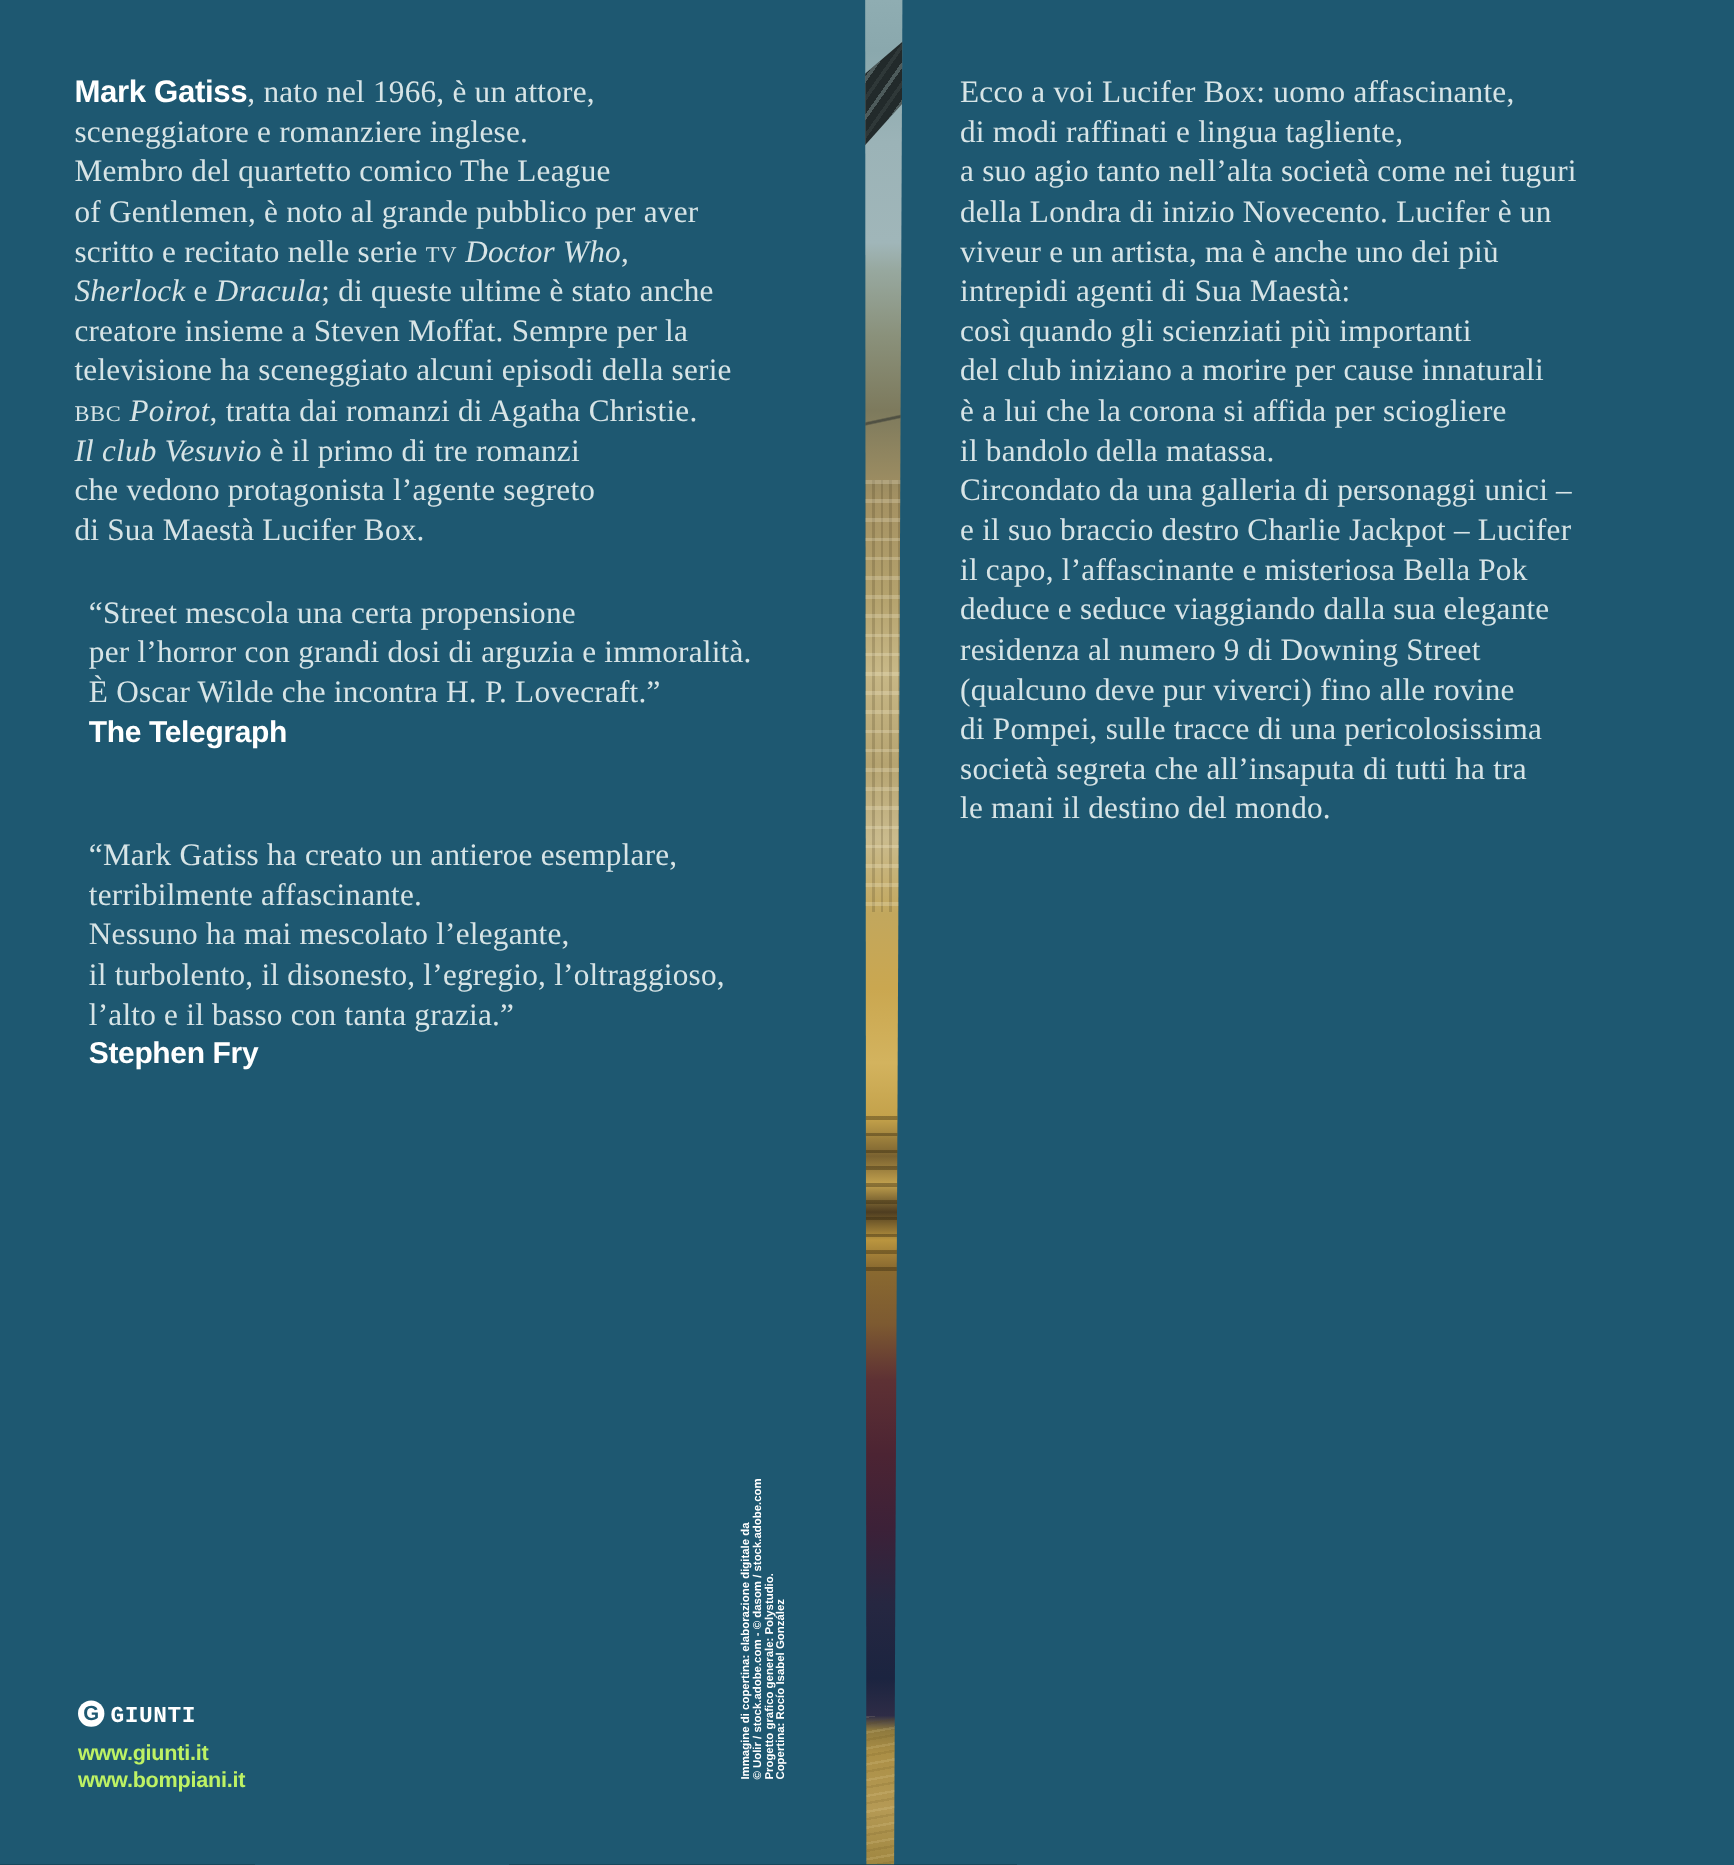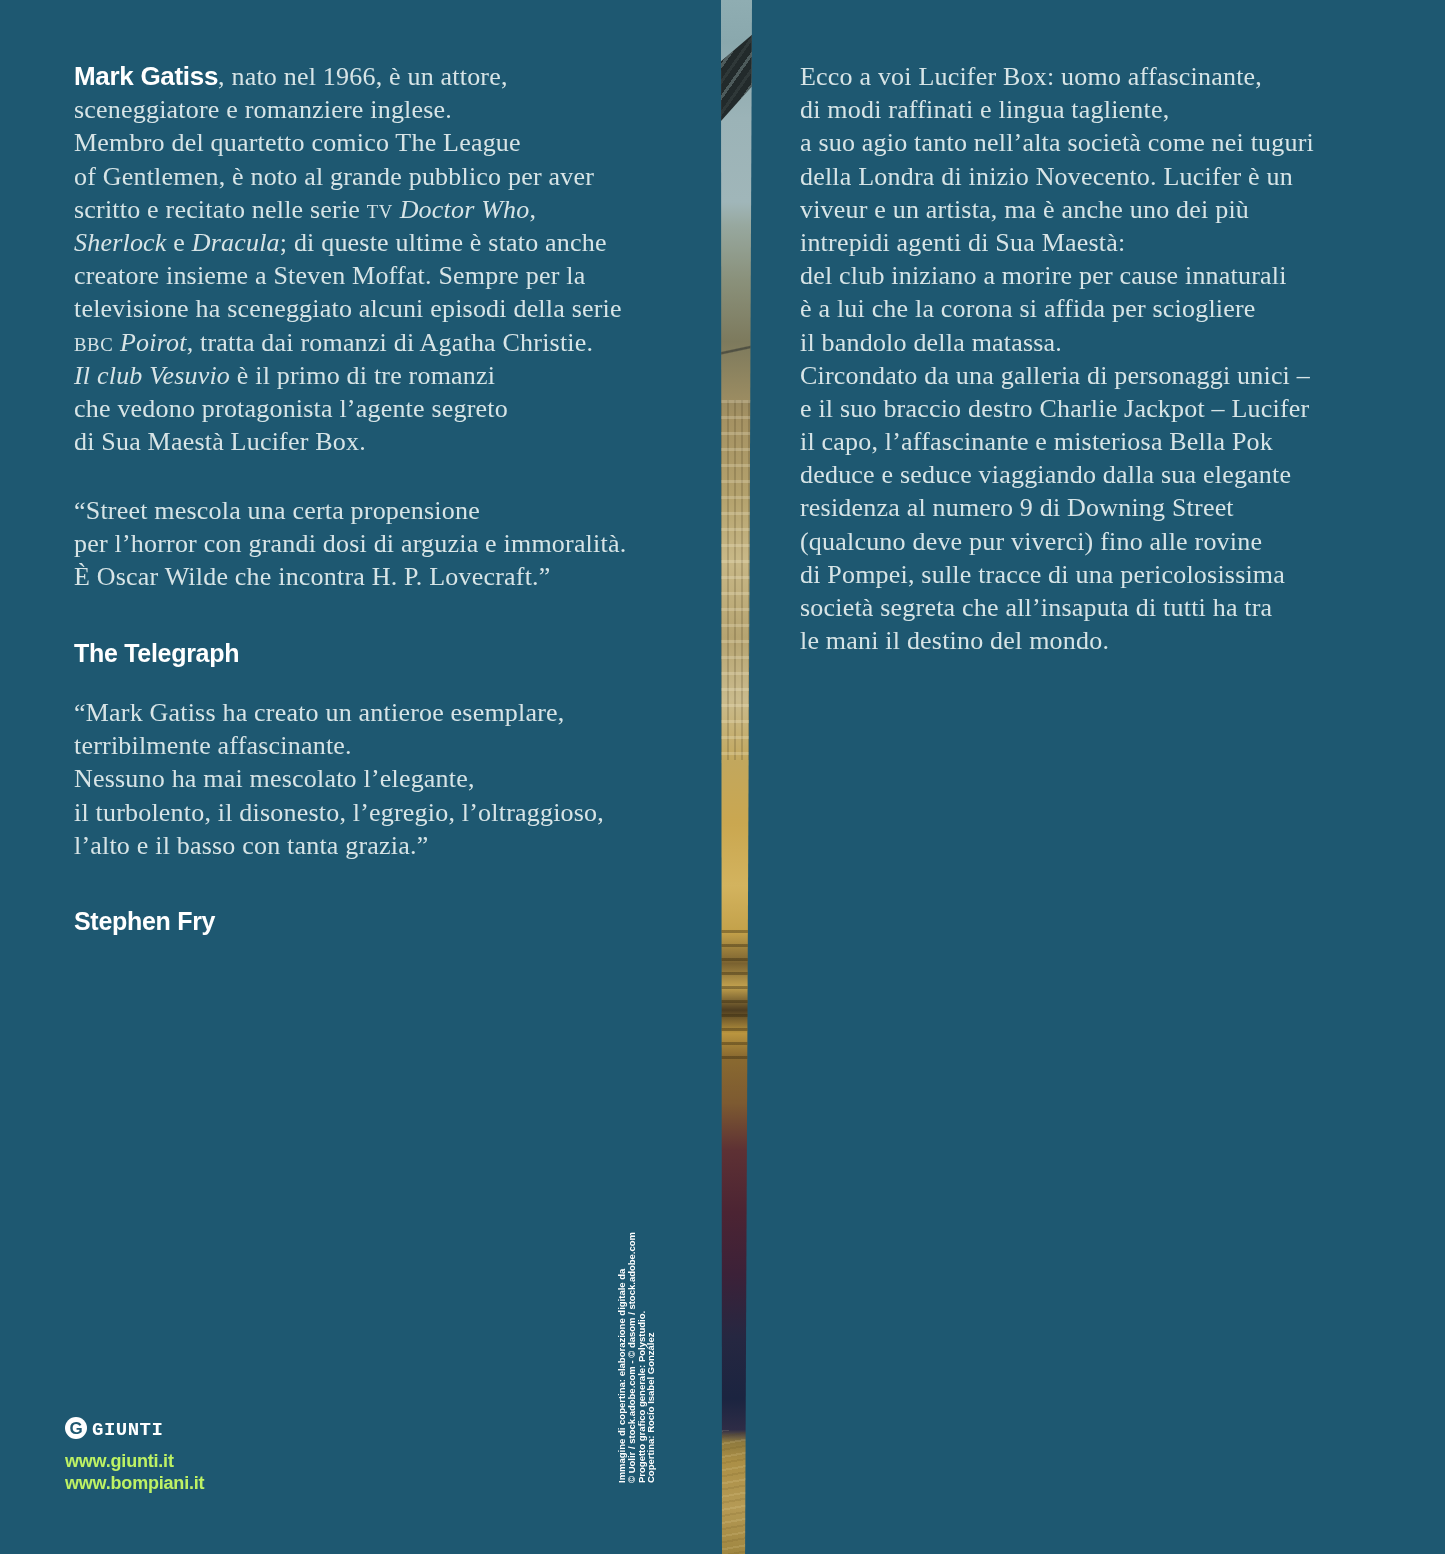--- a/index.html
+++ b/index.html
@@ -23,21 +23,21 @@
   .seg-p{}
   .seg-i{font-style:italic;}
   .seg-sc{font-size:0.72em;letter-spacing:0.6px;}
   .seg-b{
     font-family:"Liberation Sans", sans-serif;
     font-weight:700;color:#ffffff;letter-spacing:-0.3px;
   }
   .attribution{
     font-family:"Liberation Sans", sans-serif;
     font-weight:700;color:#ffffff;
-    font-size:25px;line-height:33.2px;letter-spacing:-0.3px;margin-top:43px;
+    font-size:25px;line-height:33.2px;letter-spacing:-0.3px;
   }
   
   .logo-row{position:absolute;left:65px;top:1417px;height:24px;}
   .logo-mark{
     position:absolute;left:0;top:0;width:22px;height:22px;border-radius:50%;
     background:#ffffff;display:flex;align-items:center;justify-content:center;
   }
   .logo-mark span{
     font-family:"Liberation Sans", sans-serif;font-weight:700;
     font-size:17px;color:#1e5871;line-height:1;transform:translateY(-0.5px);
@@ -112,21 +112,21 @@
       rgba(90,70,20,.25) 6px 8px, transparent 8px 13px);
   }
 </style>
 </head>
 <body>
 
 <div class="jacket">
 
   <section>
 
-    <div class="textblock" style="left:74px;top:60px;">
+    <div class="textblock" style="left:62px;top:60px;">
         <div class="line"><span class="seg-b">Mark Gatiss</span><span class="seg-p">, nato nel 1966, è un attore,</span></div>
         <div class="line"><span class="seg-p">sceneggiatore e romanziere inglese.</span></div>
         <div class="line"><span class="seg-p">Membro del quartetto comico The League</span></div>
         <div class="line"><span class="seg-p">of Gentlemen, è noto al grande pubblico per aver</span></div>
         <div class="line"><span class="seg-p">scritto e recitato nelle serie </span><span class="seg-sc">TV</span><span class="seg-p"> </span><span class="seg-i">Doctor Who</span><span class="seg-p">,</span></div>
         <div class="line"><span class="seg-i">Sherlock</span><span class="seg-p"> e </span><span class="seg-i">Dracula</span><span class="seg-p">; di queste ultime è stato anche</span></div>
         <div class="line"><span class="seg-p">creatore insieme a Steven Moffat. Sempre per la</span></div>
         <div class="line"><span class="seg-p">televisione ha sceneggiato alcuni episodi della serie</span></div>
         <div class="line"><span class="seg-sc">BBC</span><span class="seg-p"> </span><span class="seg-i">Poirot</span><span class="seg-p">, tratta dai romanzi di Agatha Christie.</span></div>
         <div class="line"><span class="seg-i">Il club Vesuvio</span><span class="seg-p"> è il primo di tre romanzi</span></div>
@@ -183,20 +183,21 @@
   </div>
 
   <section>
     <div class="textblock" style="left:800px;top:60px;">
         <div class="line"><span class="seg-p">Ecco a voi Lucifer Box: uomo affascinante,</span></div>
         <div class="line"><span class="seg-p">di modi raffinati e lingua tagliente,</span></div>
         <div class="line"><span class="seg-p">a suo agio tanto nell’alta società come nei tuguri</span></div>
         <div class="line"><span class="seg-p">della Londra di inizio Novecento. Lucifer è un</span></div>
         <div class="line"><span class="seg-p">viveur e un artista, ma è anche uno dei più</span></div>
         <div class="line"><span class="seg-p">intrepidi agenti di Sua Maestà:</span></div>
+        <div class="line"><span class="seg-p">così quando gli scienziati più importanti</span></div>
         <div class="line"><span class="seg-p">del club iniziano a morire per cause innaturali</span></div>
         <div class="line"><span class="seg-p">è a lui che la corona si affida per sciogliere</span></div>
         <div class="line"><span class="seg-p">il bandolo della matassa.</span></div>
         <div class="line"><span class="seg-p">Circondato da una galleria di personaggi unici –</span></div>
         <div class="line"><span class="seg-p">e il suo braccio destro Charlie Jackpot – Lucifer</span></div>
         <div class="line"><span class="seg-p">il capo, l’affascinante e misteriosa Bella Pok</span></div>
         <div class="line"><span class="seg-p">deduce e seduce viaggiando dalla sua elegante</span></div>
         <div class="line"><span class="seg-p">residenza al numero 9 di Downing Street</span></div>
         <div class="line"><span class="seg-p">(qualcuno deve pur viverci) fino alle rovine</span></div>
         <div class="line"><span class="seg-p">di Pompei, sulle tracce di una pericolosissima</span></div>

